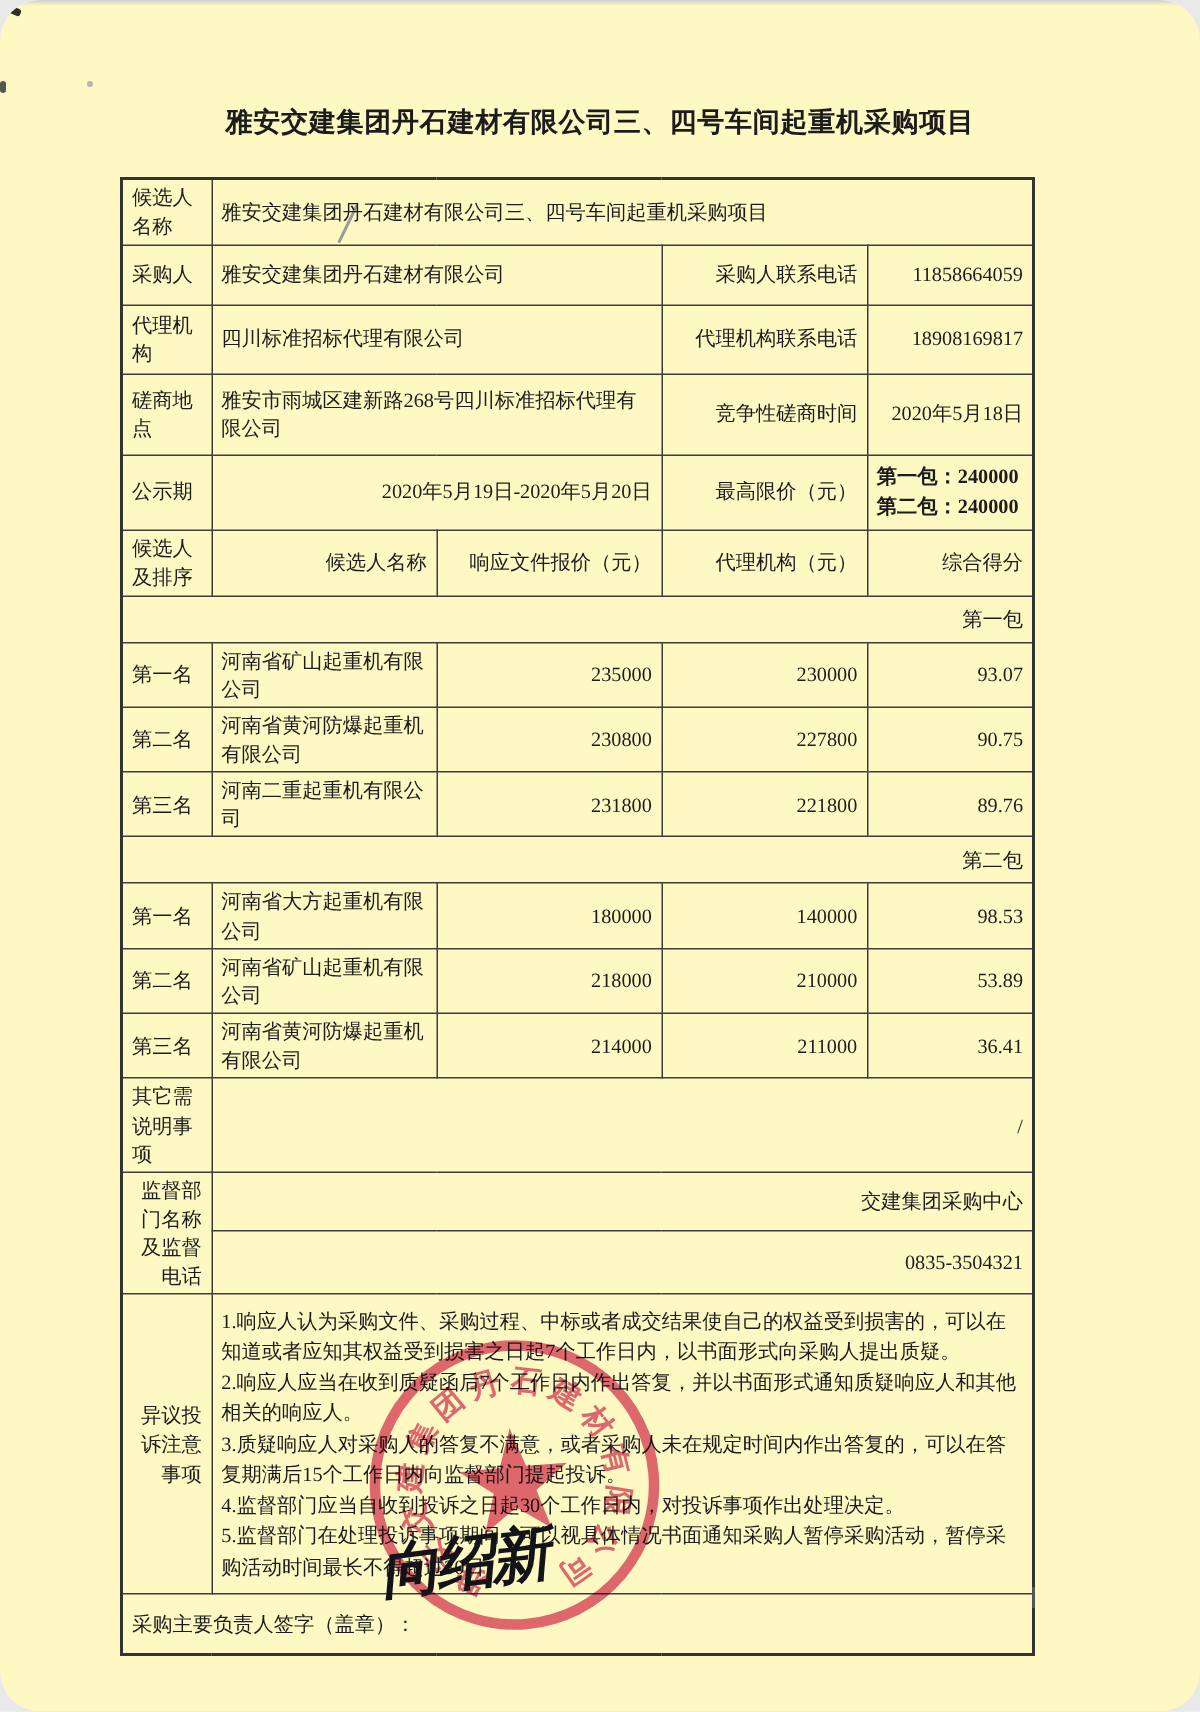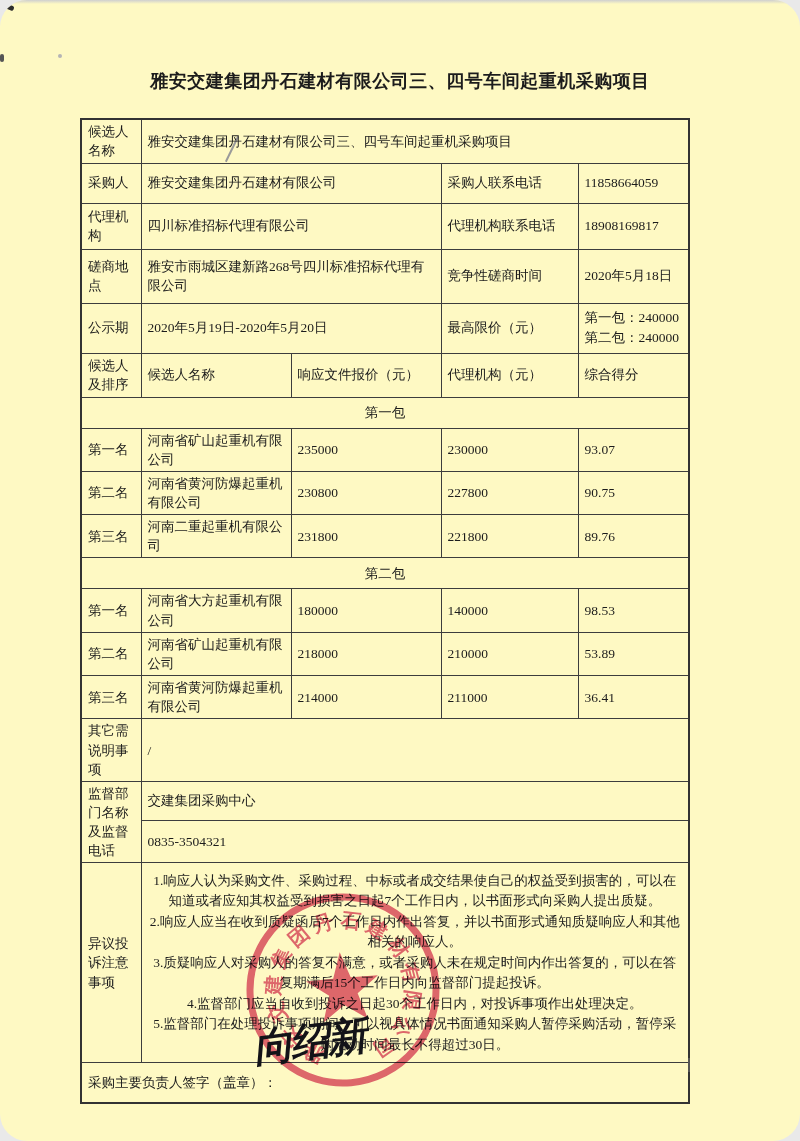--- a/index.html
+++ b/index.html
@@ -24,25 +24,25 @@
   table.main{
     position:absolute;top:118px;left:80px;width:608px;
     border-collapse:collapse;table-layout:fixed;font-size:13.5px;
   }
   table.main td{
     border:1.5px solid #3d3d3d;padding:2px 6px;vertical-align:middle;
     line-height:1.42;overflow:hidden;
   }
   table.main{border:2px solid #333;}
   td.lab{padding:2px 3px;}
-  .c{text-align:left;}
-  .band{text-align:center;height:26px;line-height:1.1;}
+  .c{text-align:right;}
+  .band{text-align:right;height:26px;line-height:1.1;}
   .price-lines{padding:1px 4px;}
-  .price-lines div{line-height:1.45;}
-  .notes{padding:2px 8px;text-align:center;}
+  .price-lines div{line-height:1.45;font-weight:bold;}
+  .notes{padding:2px 8px;}
   .notes div{line-height:1.52;}
   .sig-cell{padding:4px 8px;vertical-align:middle;}
   .bottom-edge{position:absolute;left:688px;top:1058px;width:2px;height:14px;background:#555;}
 
   .stamp{
     position:absolute;left:243px;top:890px;width:200px;height:200px;
     mix-blend-mode:multiply;opacity:.87;transform:rotate(-5deg);z-index:3;
   }
   .stamp svg{width:100%;height:100%;}
   #seal-ring-text text{

